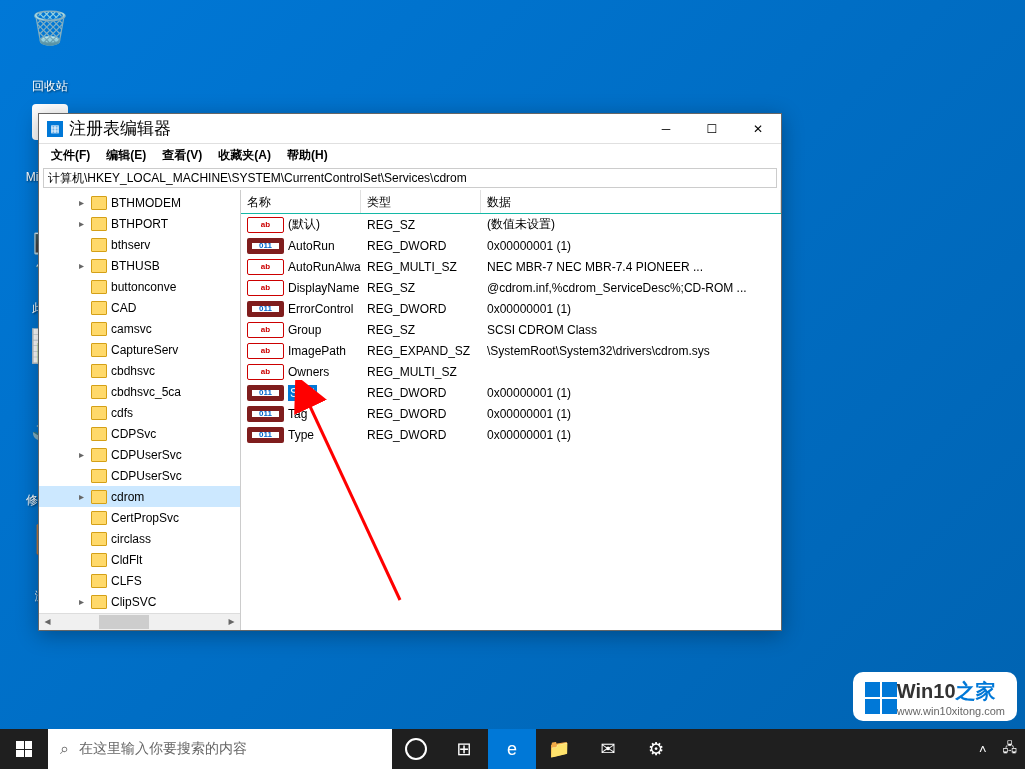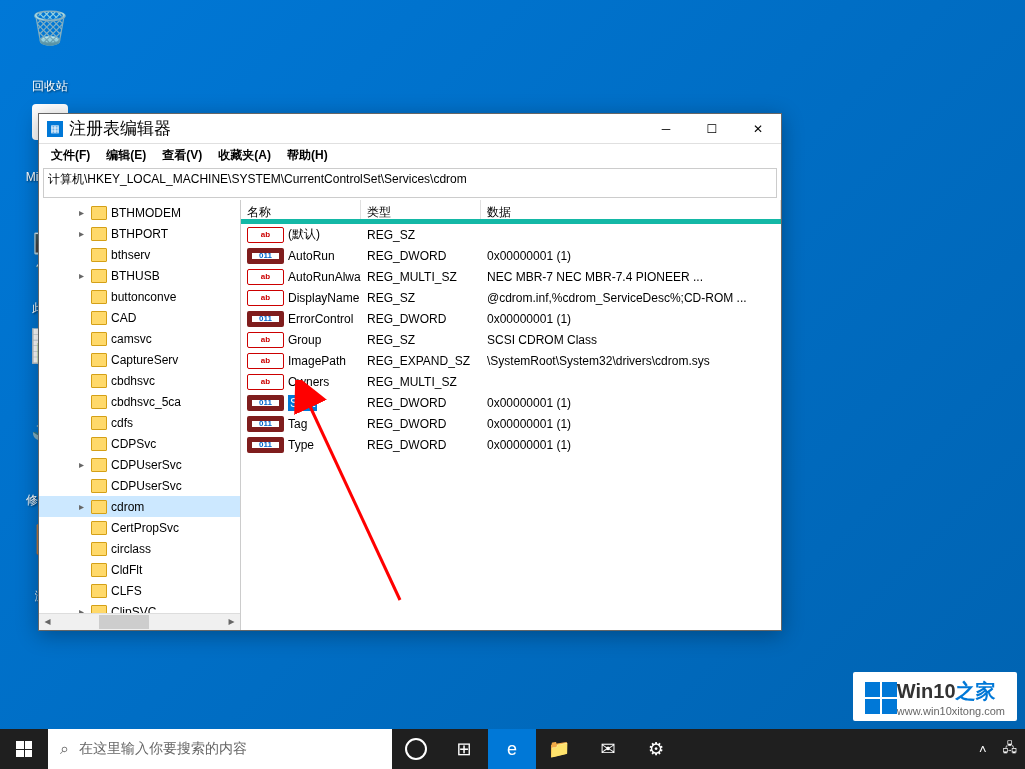--- a/index.html
+++ b/index.html
@@ -14,54 +14,54 @@
 .window { position: absolute; left: 38px; top: 113px; width: 744px; height: 518px; background: #fff; border: 1px solid #666; display: flex; flex-direction: column; box-shadow: 0 4px 20px rgba(0,0,0,0.3); }
 .titlebar { height: 30px; background: #fff; display: flex; align-items: center; padding: 0 0 0 8px; border-bottom: 1px solid #e0e0e0; }
 .titlebar-icon { width: 16px; height: 16px; background: #0078d7; display: flex; align-items: center; justify-content: center; color: #fff; font-size: 10px; margin-right: 6px; }
 .titlebar-text { flex: 1; font-size: 17px; }
 .win-controls { display: flex; }
 .win-btn { width: 46px; height: 30px; display: flex; align-items: center; justify-content: center; font-size: 12px; cursor: pointer; font-family: "Segoe MDL2 Assets", sans-serif; }
 
 .menubar { height: 22px; display: flex; align-items: center; padding: 0 4px; font-size: 12px; }
 .menubar span { padding: 2px 8px; cursor: pointer; font-weight: bold; }
 
-.addressbar { height: 30px; border: 1px solid #ccc; margin: 2px 4px; font-size: 12px; padding: 2px 4px; display: flex; align-items: flex-start; }
+.addressbar { height: 20px; border: 1px solid #ccc; margin: 2px 4px; font-size: 12px; padding: 2px 4px; display: flex; align-items: center; }
 
 .content { flex: 1; display: flex; overflow: hidden; }
 .tree-panel { width: 202px; border-right: 1px solid #ccc; overflow: hidden; position: relative; font-size: 12px; }
 .tree-inner { position: absolute; left: -60px; top: 0; right: 0; padding-top: 2px; }
 .tree-item { display: flex; align-items: center; height: 21px; padding-left: 100px; white-space: nowrap; cursor: pointer; }
 .tree-item.selected { background: #cce8ff; }
 .tree-item .twisty { width: 12px; font-size: 10px; color: #666; }
 .tree-item .folder { width: 16px; height: 14px; background: #ffd96a; border: 1px solid #d4a017; border-radius: 1px; margin-right: 4px; flex-shrink: 0; }
 .tree-scroll-h { position: absolute; bottom: 0; left: 0; right: 0; height: 17px; background: #f0f0f0; border-top: 1px solid #ddd; display: flex; }
 .tree-scroll-h .thumb { position: absolute; left: 60px; width: 50px; top: 1px; bottom: 1px; background: #cdcdcd; }
 
 .list-panel { flex: 1; overflow: hidden; position: relative; }
-.list-header { display: flex; height: 24px; border-bottom: 5px solid #14b8a6; font-size: 12px; }
+.list-header { display: flex; height: 24px; border-bottom: 1px solid #14b8a6; font-size: 12px; }
 .list-header div { padding: 4px 6px; border-right: 1px solid #e0e0e0; }
 .col-name { width: 120px; }
 .col-type { width: 120px; }
 .col-data { flex: 1; }
 .list-body { font-size: 12px; }
 .list-row { display: flex; height: 21px; align-items: center; cursor: pointer; }
 .list-row .cell { padding: 0 6px; overflow: hidden; text-overflow: ellipsis; white-space: nowrap; }
 .list-row .cell.name { width: 120px; display: flex; align-items: center; }
 .list-row .cell.type { width: 120px; }
 .list-row .cell.data { flex: 1; }
 .reg-icon { width: 37px; height: 16px; margin-right: 4px; display: inline-flex; align-items: center; justify-content: center; font-size: 8px; font-weight: bold; border-radius: 2px; flex-shrink: 0; }
 .reg-icon.sz { background: #fff; border: 1px solid #c00; color: #c00; }
 .reg-icon.dw { background: #fff; border: 5px solid #7f1d1d; color: #06c; }
 .list-row .name-text.selected { background: #0078d7; color: #fff; padding: 1px 2px; }
 
 
 .arrow { position: absolute; pointer-events: none; }
 
 
-.watermark { position: absolute; right: 8px; bottom: 48px; background: #fff; padding: 6px 12px 4px; border-radius: 2px; text-align: left; display:flex; align-items:center; }
+.watermark { position: absolute; right: 8px; bottom: 48px; background: #fff; padding: 6px 12px 4px; border-radius: 10px; text-align: left; display:flex; align-items:center; }
 .watermark .win-logo { width:32px; height:32px; display:grid; grid-template-columns:1fr 1fr; grid-template-rows:1fr 1fr; gap:2px; }
 .watermark .win-logo div { background:#0078d7; }
 .watermark .big { font-size: 20px; font-weight: bold; color: #333; }
 .watermark .big .zh { color: #0078d7; }
 .watermark .small { font-size: 11px; color: #666; }
 
 
 .taskbar { position: absolute; left: 0; right: 0; bottom: 0; height: 40px; background: #1f1f1f; display: flex; align-items: center; }
 .start-btn { width: 48px; height: 40px; display: flex; align-items: center; justify-content: center; cursor: pointer; }
 .win-logo-tb { width: 16px; height: 16px; display: grid; grid-template-columns: 1fr 1fr; grid-template-rows: 1fr 1fr; gap: 1px; }
@@ -238,20 +238,21 @@
         <div class="col-type">类型</div>
         <div class="col-data">数据</div>
       </div>
       <div class="list-body" id="list-body">
           <div class="list-row">
             <div class="cell name">
               <span class="reg-icon sz">ab</span>
               <span class="name-text">(默认)</span>
             </div>
             <div class="cell type">REG_SZ</div>
+            <div class="cell data">(数值未设置)</div>
           </div>
           <div class="list-row">
             <div class="cell name">
               <span class="reg-icon dw">011</span>
               <span class="name-text">AutoRun</span>
             </div>
             <div class="cell type">REG_DWORD</div>
             <div class="cell data">0x00000001 (1)</div>
           </div>
           <div class="list-row">

